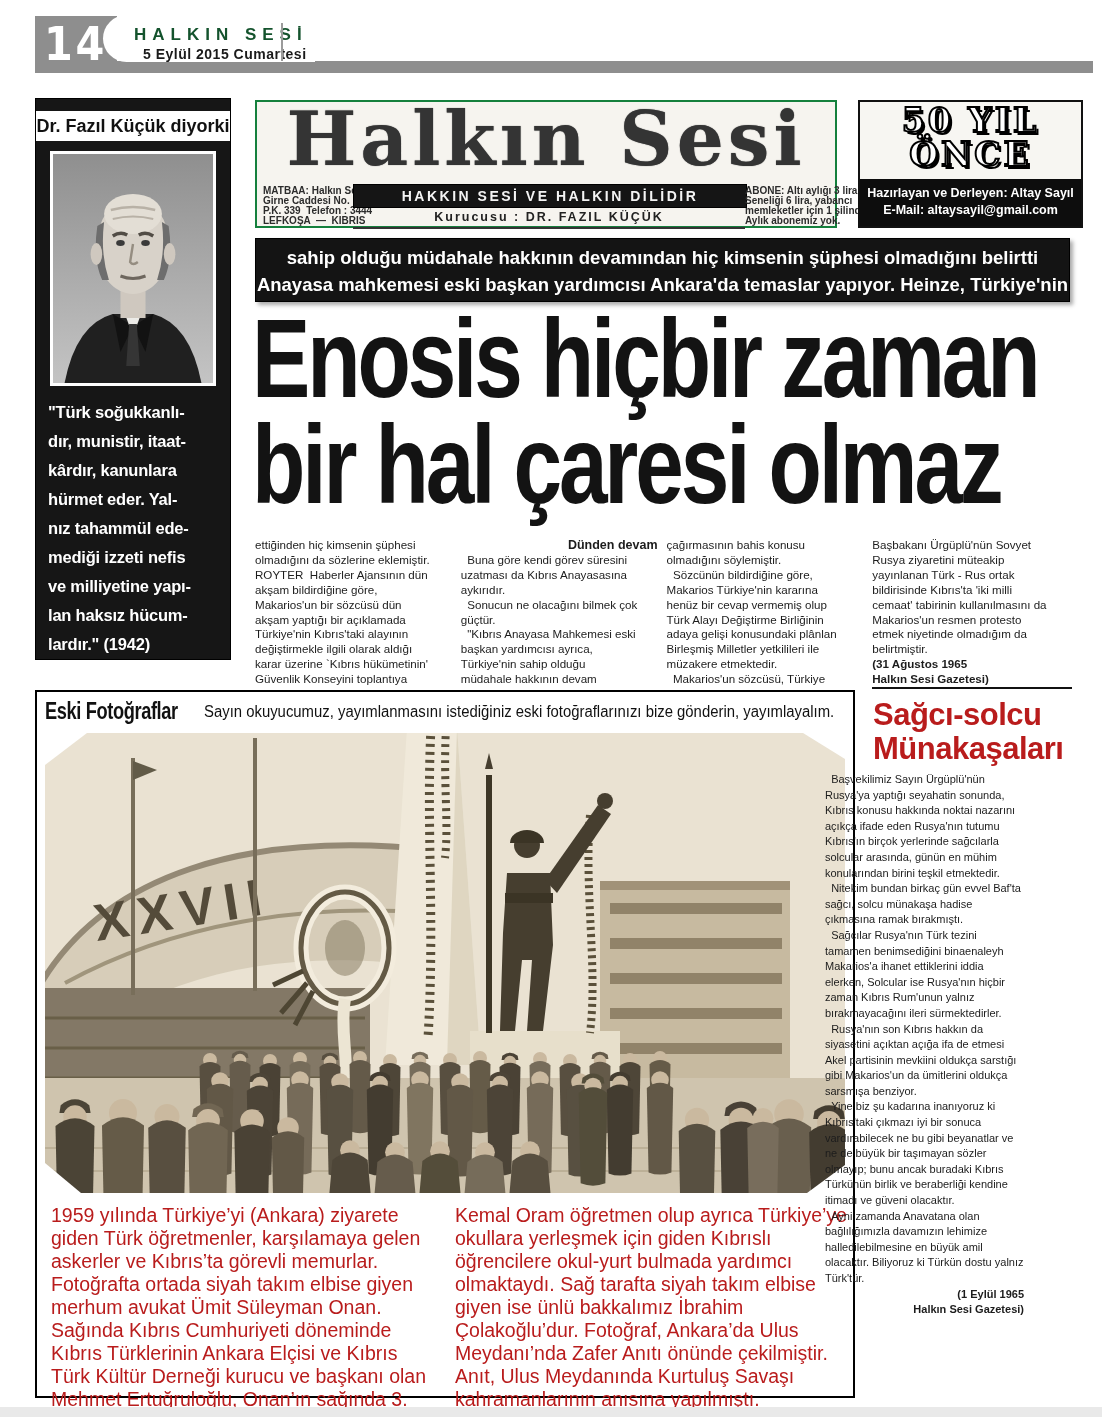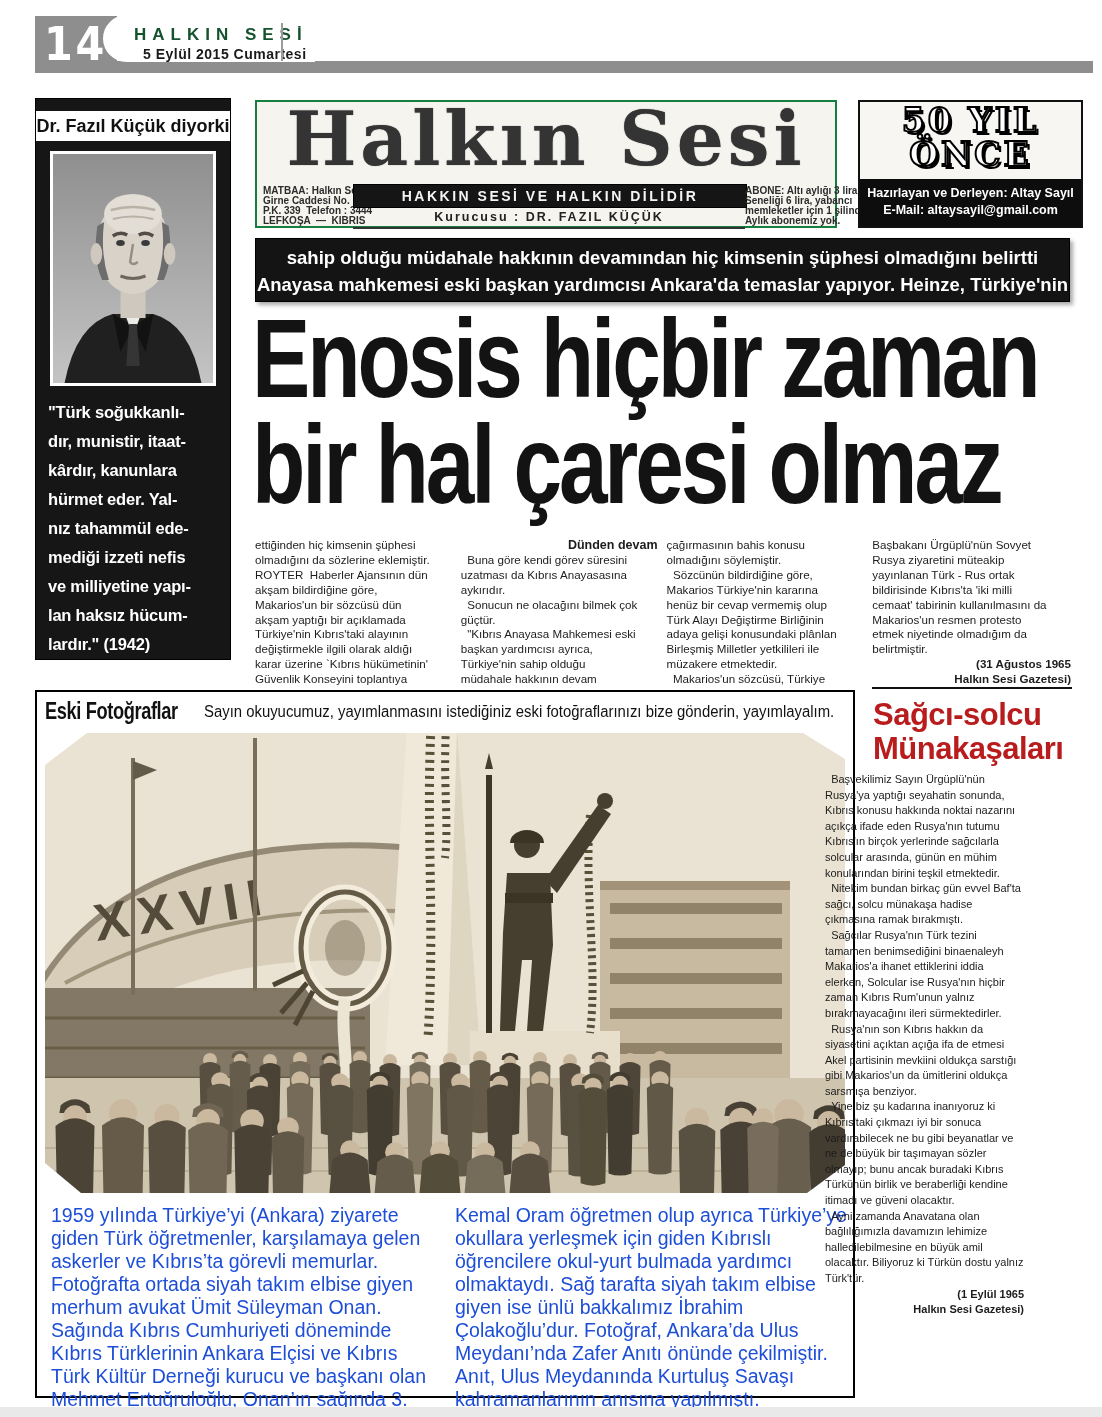--- a/index.html
+++ b/index.html
@@ -52,31 +52,31 @@
           line-height:27px;padding-top:5px;box-sizing:border-box;}
 
   
   .headline{left:252px;width:900px;font-weight:bold;font-size:112px;line-height:104px;color:#131313;
             letter-spacing:-4px;transform:scaleX(.78);transform-origin:left top;white-space:nowrap;}
 
   
   .cols{left:255px;top:538px;width:818px;display:flex;gap:5px;}
   .col{width:202px;font-size:11.6px;line-height:14.9px;color:#1c1c1c;}
   .col-lead{font-weight:bold;text-align:right;padding-right:4px;font-size:12.5px;}
-  .col-credit{font-weight:bold;text-align:right;padding-right:2px;}
+  .col-credit{font-weight:bold;text-align:left;padding-right:2px;}
 
   
   .photobox{left:35px;top:690px;width:820px;height:708px;border:2px solid #000;box-sizing:border-box;background:#fff;}
   .pb-head{padding:5px 8px 2px;white-space:nowrap;}
   .pb-label{display:inline-block;font-weight:bold;font-size:24px;transform:scaleX(.76);transform-origin:left center;
             letter-spacing:-.5px;}
   .pb-invite{display:inline-block;font-size:16px;transform:scaleX(.93);transform-origin:left center;
              margin-left:-20px;vertical-align:2px;color:#111;}
   .pb-photo{position:absolute;left:8px;top:41px;width:800px;height:460px;}
-  .pb-cap{position:absolute;top:512px;font-size:19.5px;line-height:23px;color:#1d4ed8;}
+  .pb-cap{position:absolute;top:512px;font-size:19.5px;line-height:23px;color:#b91c1c;}
   .pb-cap1{left:14px;width:388px;}
   .pb-cap2{left:418px;width:392px;}
 
   
   .ra-rule{left:872px;top:687px;width:200px;height:2px;background:#111;}
   .ra-title{left:873px;top:698px;width:210px;font-weight:bold;font-size:31px;line-height:34px;letter-spacing:-.5px;color:#b91c1c;}
   .ra-body{left:825px;top:772px;width:199px;font-size:11px;line-height:15.6px;color:#1c1c1c;}
   .ra-credit{font-weight:bold;text-align:right;}
 </style>
 </head>

